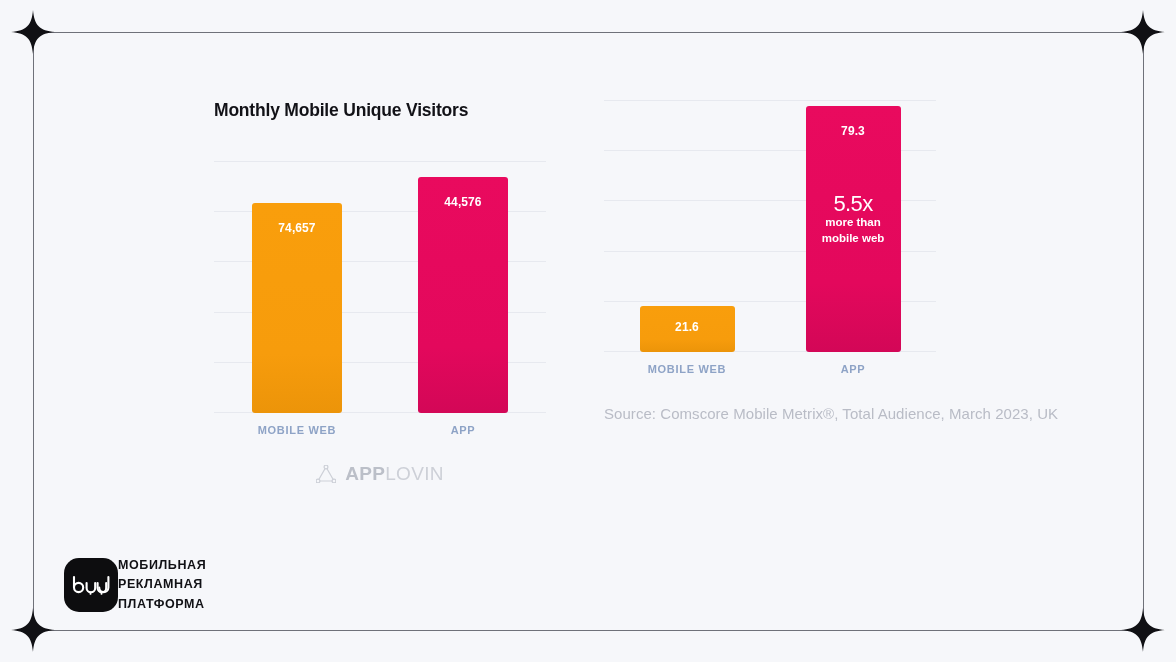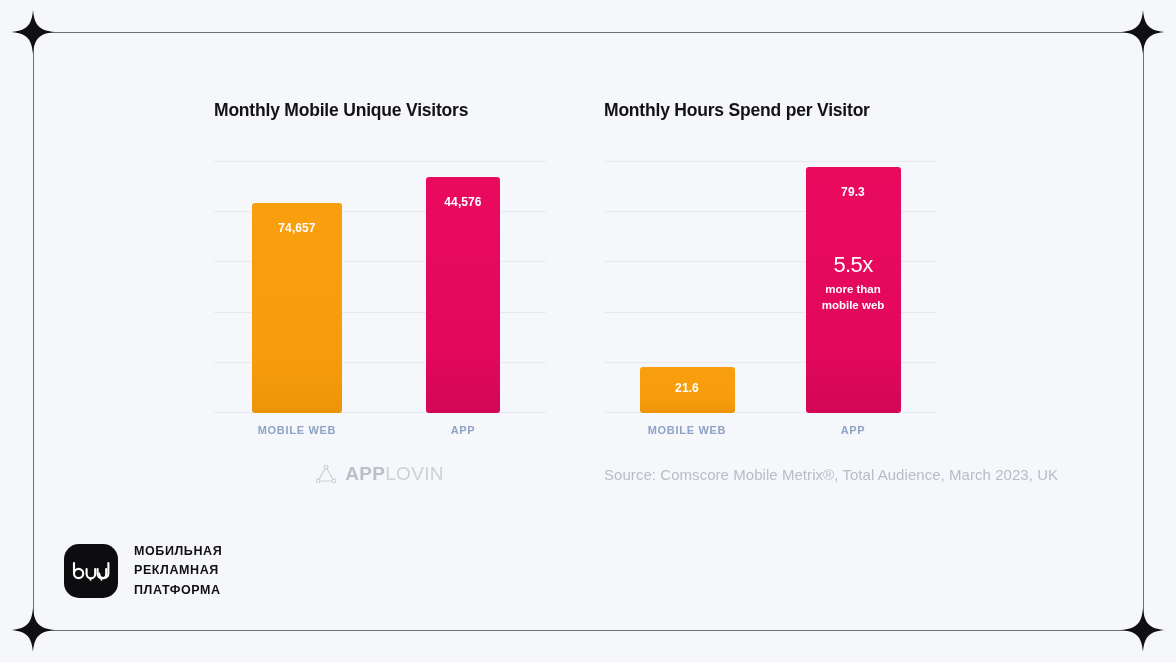--- a/index.html
+++ b/index.html
@@ -132,21 +132,20 @@
   .callout-big {
     font-size: 22px;
     font-weight: normal;
     letter-spacing: -0.6px;
     line-height: 1.05;
   }
   .callout-sub {
     font-size: 11.5px;
     font-weight: bold;
     line-height: 1.35;
-    margin-top: 6px;
   }
 
   .axis-labels {
     display: flex;
     margin-top: 11px;
     width: 332px;
   }
   .axis-label {
     flex: 1 1 0;
     text-align: center;
@@ -179,24 +178,23 @@
     font-size: 15px;
     color: #b9bcc6;
     letter-spacing: 0.05px;
     white-space: nowrap;
   }
 
   
   .brand {
     position: absolute;
     left: 64px;
-    top: 542px;
-    display: flex;
-    align-items: center;
-    gap: 16px;
+    top: 556px;
+    display: flex;
+    align-items: center;
   }
   .brand-mark {
     width: 54px;
     height: 54px;
     border-radius: 15px;
     background: #0d0d0f;
     display: flex;
     align-items: center;
     justify-content: center;
   }
@@ -254,21 +252,21 @@
         <div class="gridline"></div>
       </div>
 
       <div class="bars">
         <div class="bar-slot">
           <div class="bar orange" style="width:90px;height:210px;">
             <span class="bar-value">74,657</span>
           </div>
         </div>
         <div class="bar-slot">
-          <div class="bar pink" style="width:74px;height:236px;">
+          <div class="bar pink" style="width:90px;height:236px;">
             <span class="bar-value">44,576</span>
           </div>
         </div>
       </div>
     </div>
 
     <div class="axis-labels">
       <div class="axis-label">MOBILE WEB</div>
       <div class="axis-label">APP</div>
     </div>
@@ -282,21 +280,20 @@
             <circle cx="18" cy="16" r="1.9" fill="#f6f7fa" stroke="#c9ccd4" stroke-width="1.2"></circle>
             <circle cx="2" cy="16" r="1.9" fill="#f6f7fa" stroke="#c9ccd4" stroke-width="1.2"></circle>
           </svg>
         </span>
         <span class="applovin-word"><b>APP</b><span>LOVIN</span></span>
       </div>
     </div>
   </div>
 
   <div class="panel">
-    <div class="panel-title">Monthly Hours Spend per Visitor</div>
 
     <div class="plot">
       <div class="gridlines">
         <div class="gridline"></div>
         <div class="gridline"></div>
         <div class="gridline"></div>
         <div class="gridline"></div>
         <div class="gridline"></div>
         <div class="gridline"></div>
       </div>

